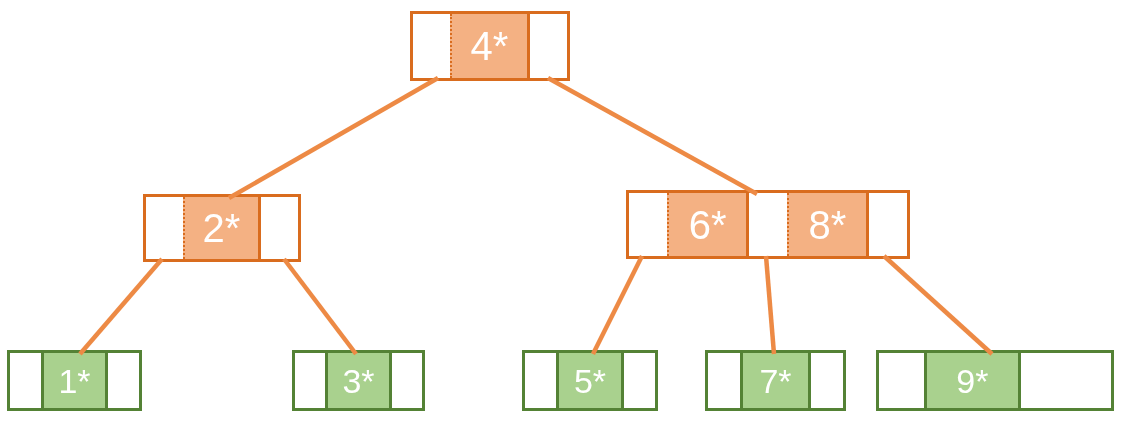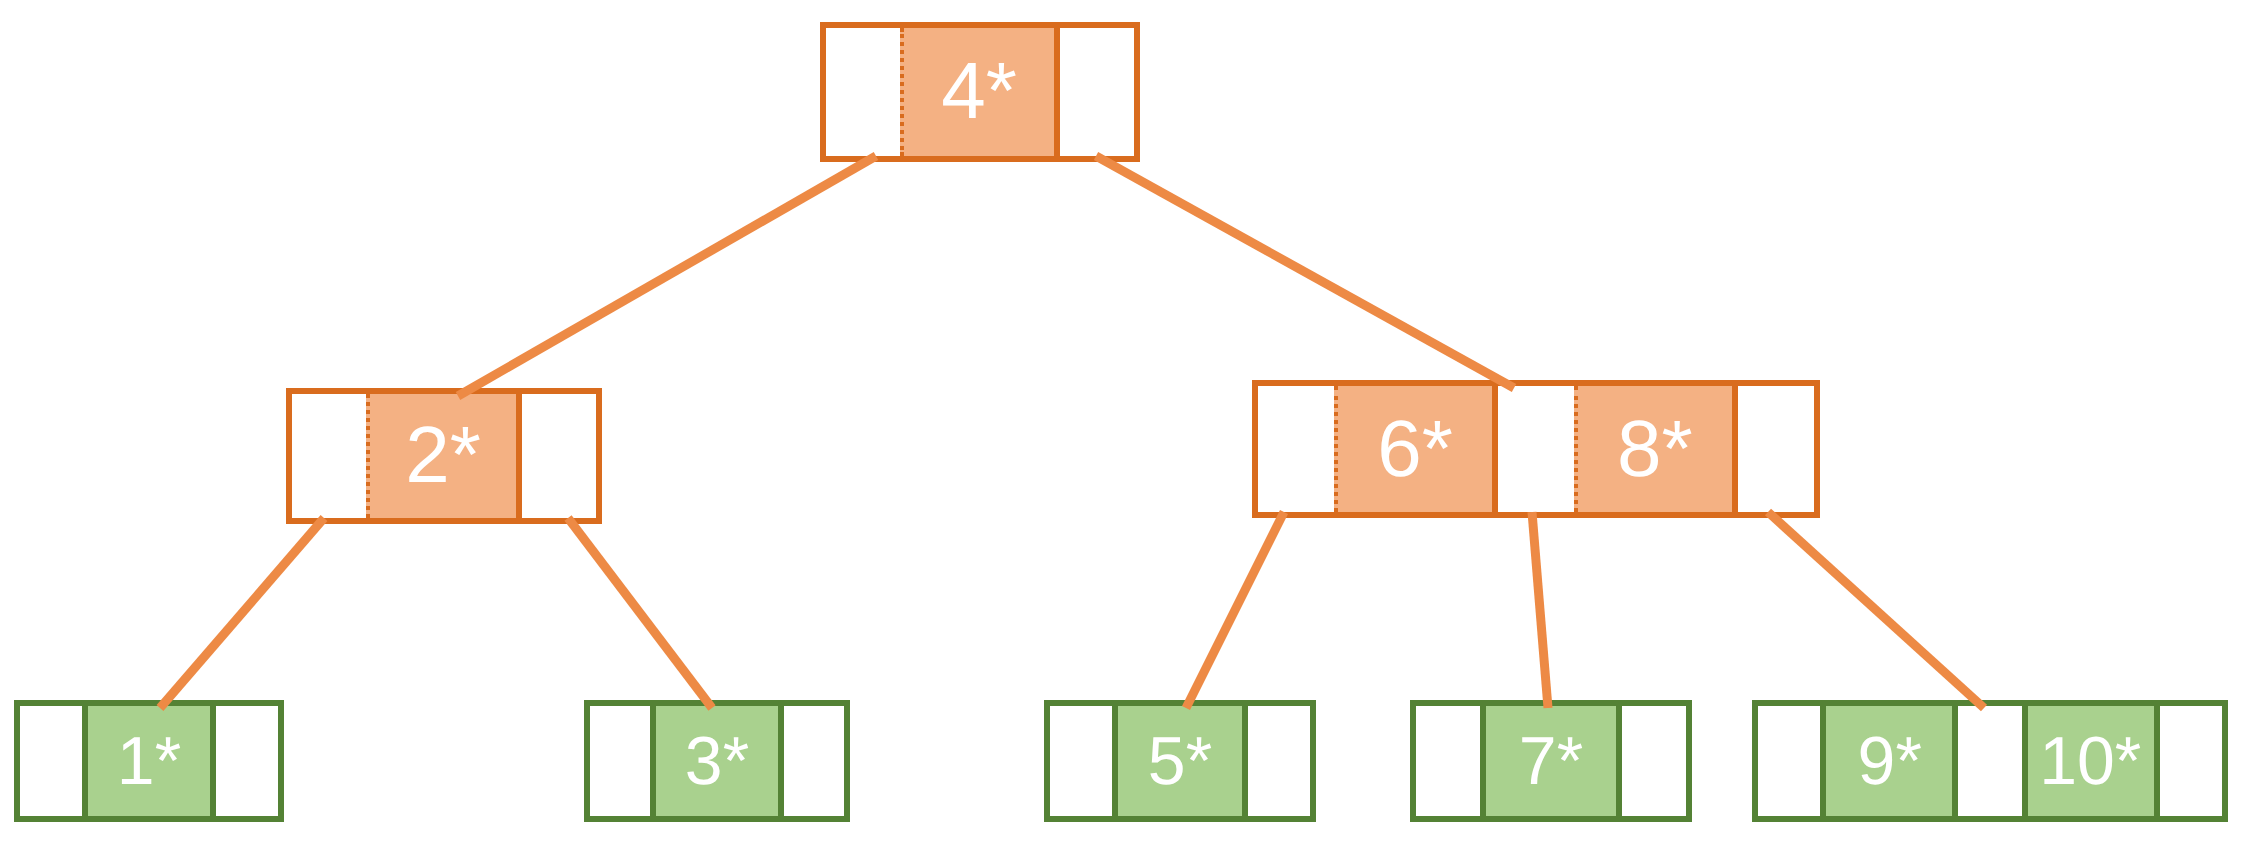--- a/index.html
+++ b/index.html
@@ -136,23 +136,20 @@
           <span class="key-label">7*</span>
         </div>
         <div class="cell pointer"></div>
       </div>
       <div class="node leaf" style="left: 876px; top: 350px; width: 238px; height: 61px;">
         <div class="cell pointer"></div>
         <div class="cell key">
           <span class="key-label">9*</span>
         </div>
         <div class="cell pointer"></div>
-        <div class="cell key">
-          <span class="key-label">10*</span>
-        </div>
         <div class="cell pointer"></div>
       </div>
     </div>
   <svg class="edges-svg" viewBox="0 0 1127 421" xmlns="http://www.w3.org/2000/svg">
       <line x1="438" y1="78" x2="229" y2="198" stroke="#ED8A45" stroke-width="4.5"></line>
       <line x1="548" y1="78" x2="757" y2="194" stroke="#ED8A45" stroke-width="4.5"></line>
       <line x1="162" y1="259" x2="80" y2="354" stroke="#ED8A45" stroke-width="4.5"></line>
       <line x1="284" y1="259" x2="356" y2="354" stroke="#ED8A45" stroke-width="4.5"></line>
       <line x1="642" y1="256" x2="593" y2="354" stroke="#ED8A45" stroke-width="4.5"></line>
       <line x1="766" y1="256" x2="774" y2="354" stroke="#ED8A45" stroke-width="4.5"></line>

